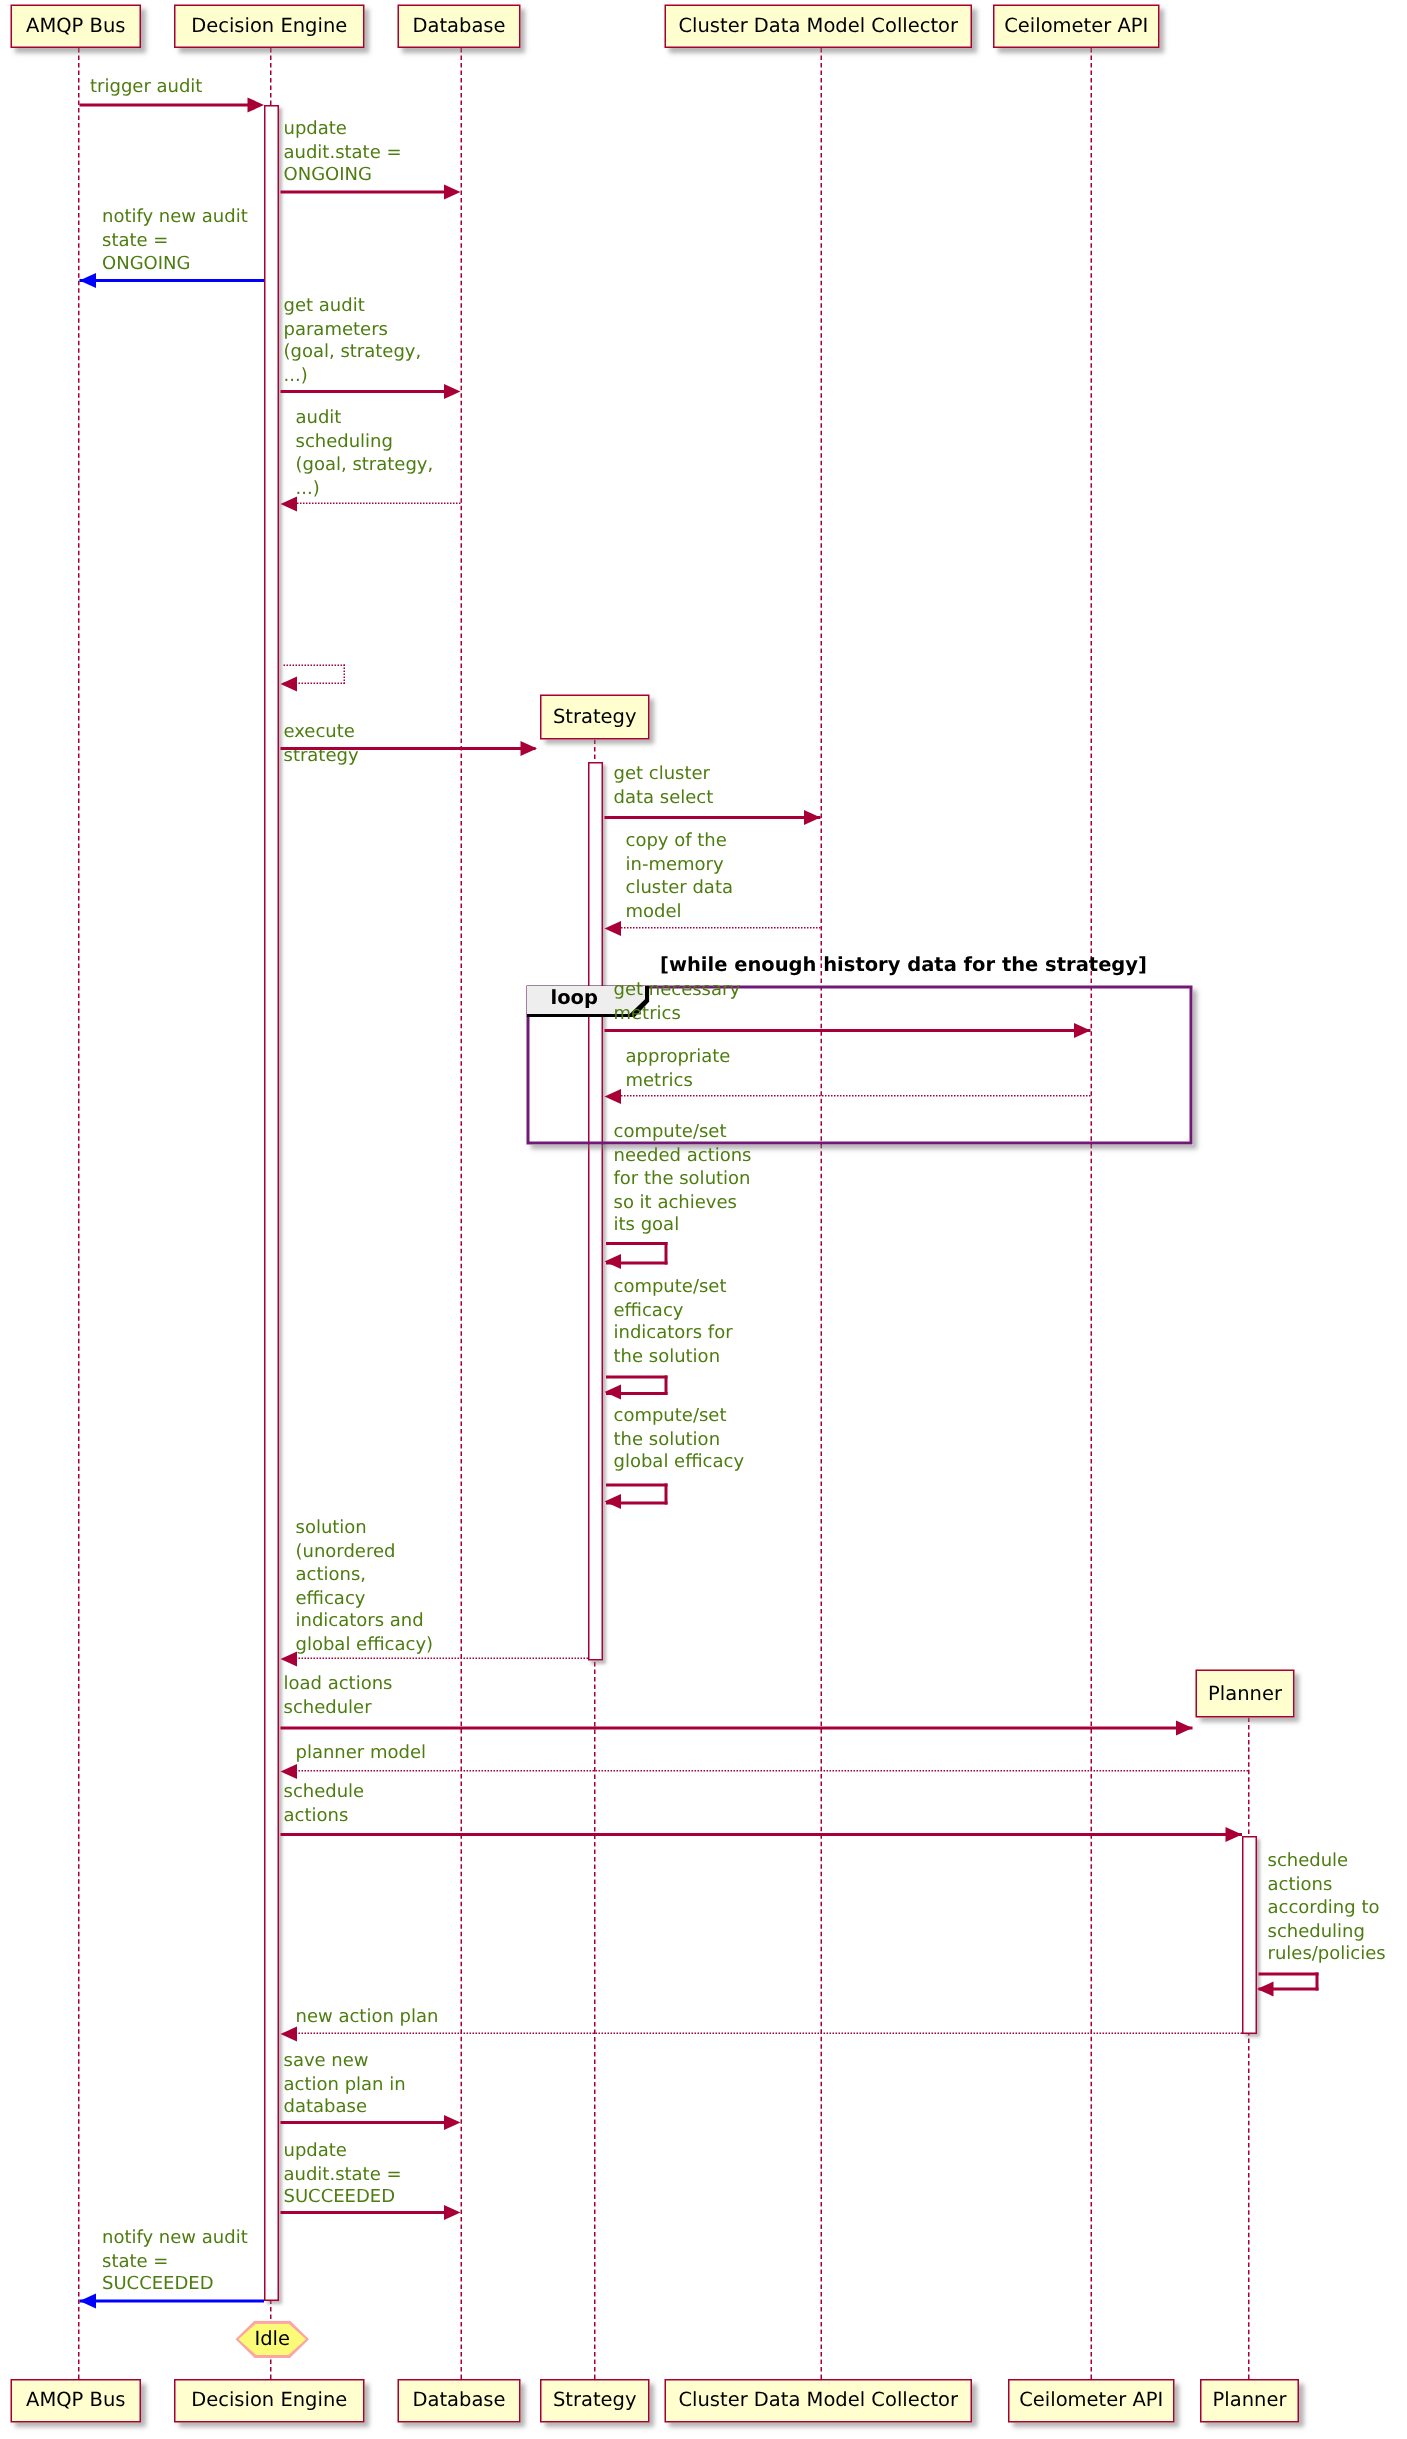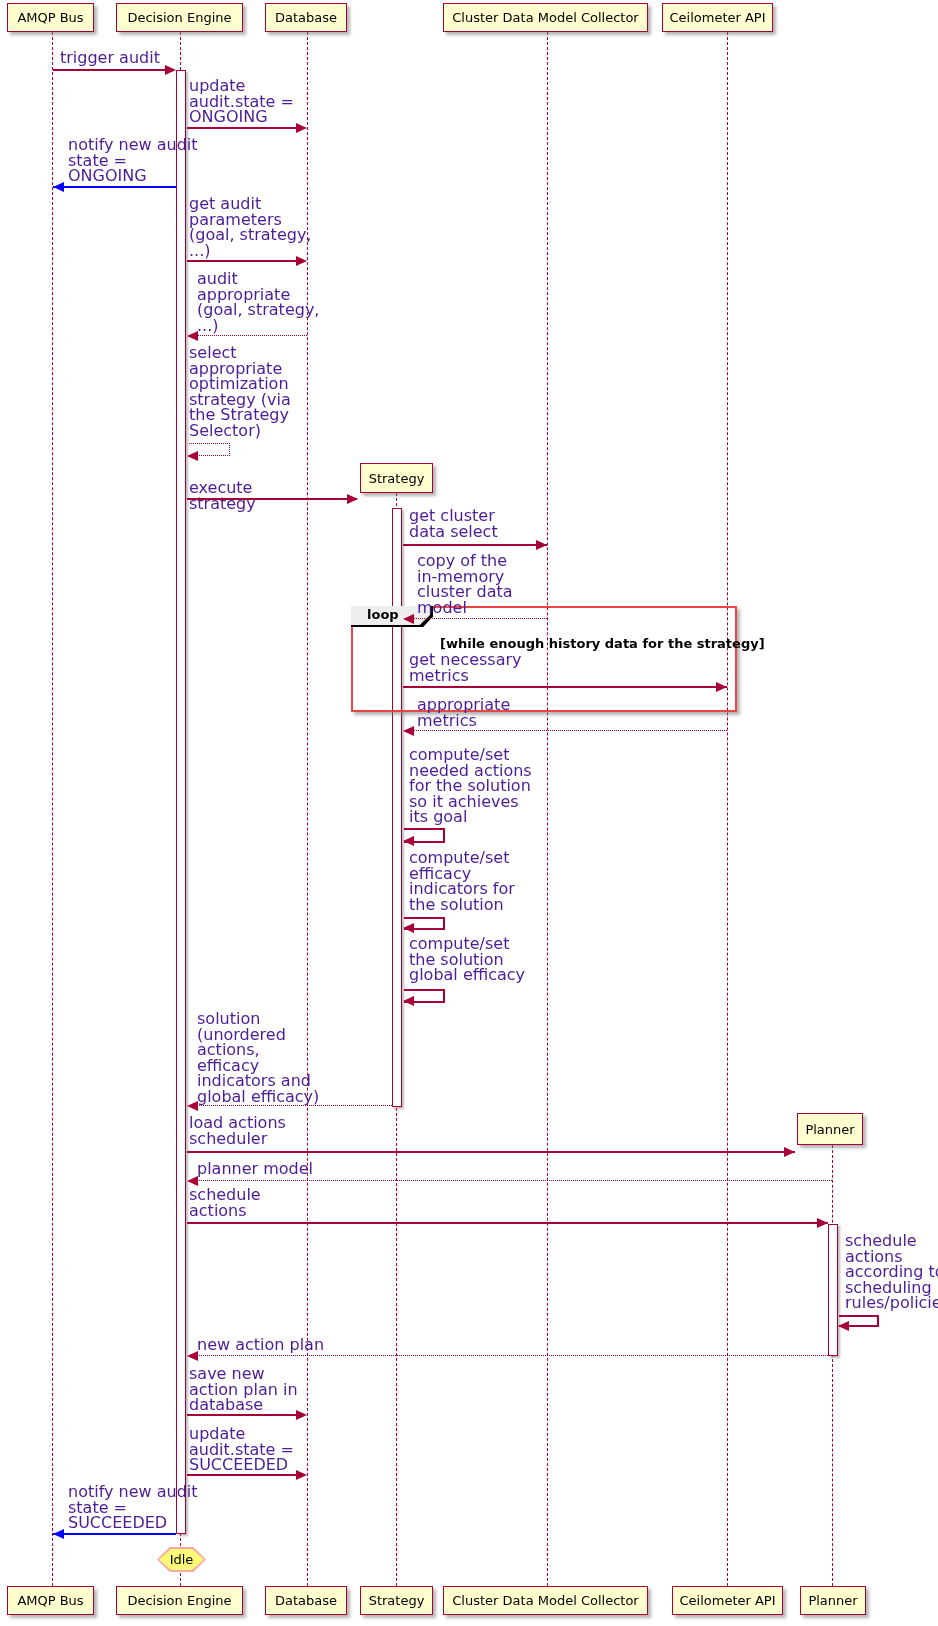--- a/index.html
+++ b/index.html
@@ -4,32 +4,32 @@
 <style>
   html,body{margin:0;padding:0;background:#ffffff;}
   #canvas{position:relative;width:938px;height:1626px;background:#ffffff;overflow:hidden;
           font-family:"DejaVu Sans","Liberation Sans",sans-serif;}
   .pbox{position:absolute;height:29px;background:#FEFECE;border:1.5px solid #A80036;
         box-sizing:border-box;display:flex;align-items:center;justify-content:center;
         font-size:13px;color:#000;box-shadow:3px 3px 3px rgba(120,120,120,.55);white-space:nowrap;}
   .lifeline{position:absolute;width:0;border-left:1px dashed #A80036;}
   .act{position:absolute;width:10px;background:#ffffff;border:1.5px solid #A80036;
        box-sizing:border-box;box-shadow:2px 2px 2px rgba(120,120,120,.5);}
-  .lbl{position:absolute;font-size:16px;line-height:15.5px;color:#4c1d95;white-space:pre-line;}
+  .lbl{position:absolute;font-size:12px;line-height:15.5px;color:#4d7c0f;white-space:pre-line;}
   .ln{position:absolute;height:0;border-top:2px solid #A80036;}
   .ln.dot{border-top:1.5px dotted #A80036;}
   .ln.blue{border-top:2px solid #0000FF;}
   .ah{position:absolute;width:0;height:0;border-style:solid;}
   .ah.r{border-width:5px 0 5px 11px;border-color:transparent transparent transparent #A80036;}
   .ah.l{border-width:5px 11px 5px 0;border-color:transparent #A80036 transparent transparent;}
   .ah.bluel{border-width:5px 11px 5px 0;border-color:transparent #0000FF transparent transparent;}
   .selfmsg{position:absolute;box-sizing:border-box;border:2px solid #A80036;border-left:none;}
   .selfmsg.dot{border:1px dotted #A80036;border-left:none;}
-  .loop-frame{position:absolute;left:351px;top:606px;width:386px;height:106px;box-sizing:border-box;
-              border:2px solid #ef4444;box-shadow:3px 3px 3px rgba(120,120,120,.55);background:transparent;}
+  .loop-frame{position:absolute;left:351px;top:657px;width:444px;height:106px;box-sizing:border-box;
+              border:2px solid #701a75;box-shadow:3px 3px 3px rgba(120,120,120,.55);background:transparent;}
   .loop-tab-outer{position:absolute;left:-2px;top:-2px;width:82px;height:21px;background:#000;
                   clip-path:polygon(0 0,100% 0,100% 50%,88% 100%,0 100%);}
   .loop-tab-inner{position:absolute;left:0;top:0;width:79px;height:19px;background:#EEEEEE;
                   clip-path:polygon(0 0,100% 0,100% 48%,87% 100%,0 100%);}
   .loop-op{position:absolute;left:16px;top:1px;font-size:13px;font-weight:bold;color:#000;}
   .loop-cond{position:absolute;left:440px;top:636px;font-size:13px;font-weight:bold;color:#000;}
   .hex-outer{position:absolute;left:157px;top:1547px;width:49px;height:25px;background:#fca5a5;
              clip-path:polygon(0 50%,26% 0,74% 0,100% 50%,74% 100%,26% 100%);}
   .hex-inner{position:absolute;left:2px;top:2px;width:45px;height:21px;background:#FBFB77;
              clip-path:polygon(0 50%,26% 0,74% 0,100% 50%,74% 100%,26% 100%);
@@ -78,32 +78,26 @@
   <div class="ah bluel" style="left:53px;top:182px"></div>
 
   <div class="lbl" style="left:189px;top:196px">get audit
 parameters
 (goal, strategy,
 ...)</div>
   <div class="ln" style="left:187px;top:260px;width:111px"></div>
   <div class="ah r" style="left:296px;top:256px"></div>
 
   <div class="lbl" style="left:197px;top:271px">audit
-appropriate
+scheduling
 (goal, strategy,
 ...)</div>
   <div class="ln dot" style="left:190px;top:335px;width:117px"></div>
   <div class="ah l" style="left:187px;top:331px"></div>
 
-  <div class="lbl" style="left:189px;top:345px">select
-appropriate
-optimization
-strategy (via
-the Strategy
-Selector)</div>
   <div class="selfmsg dot" style="left:189px;top:443px;width:41px;height:13px"></div>
   <div class="ah l" style="left:187px;top:451px"></div>
 
   <div class="lbl" style="left:189px;top:480px">execute
 strategy</div>
   <div class="ln" style="left:187px;top:498px;width:170px"></div>
   <div class="ah r" style="left:347px;top:494px"></div>
 
   <div class="lbl" style="left:409px;top:508px">get cluster
 data select</div>

